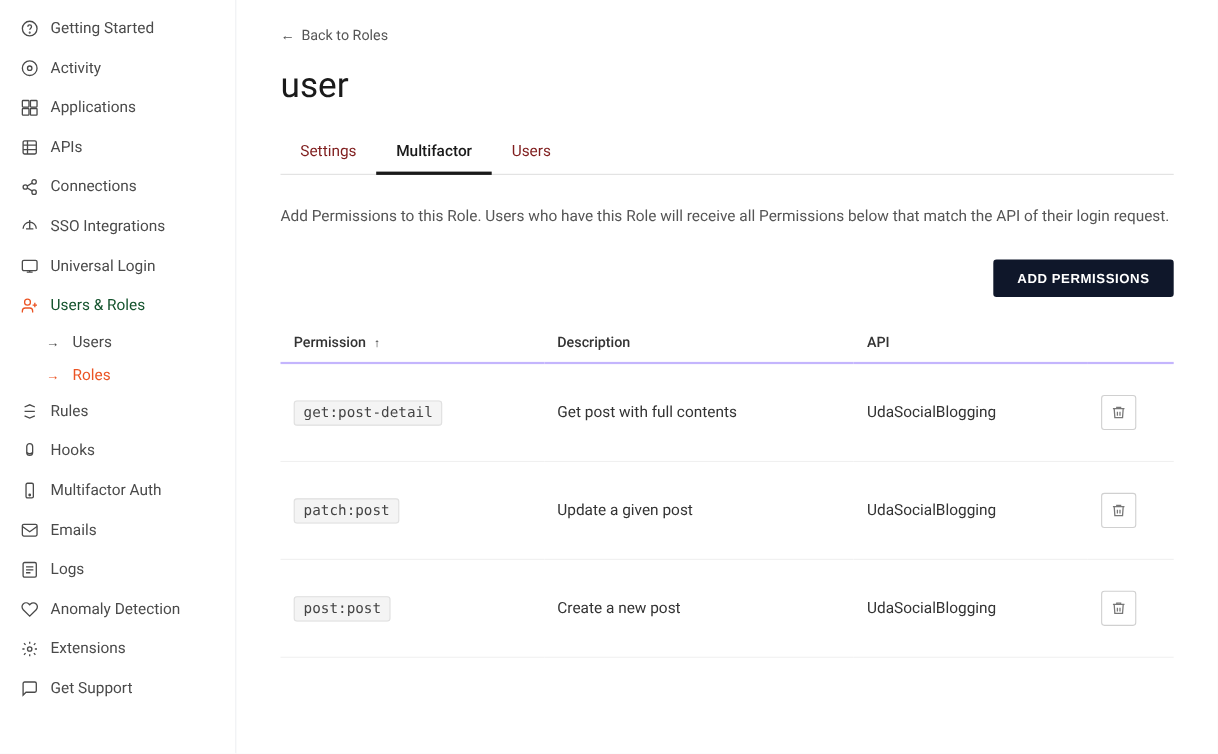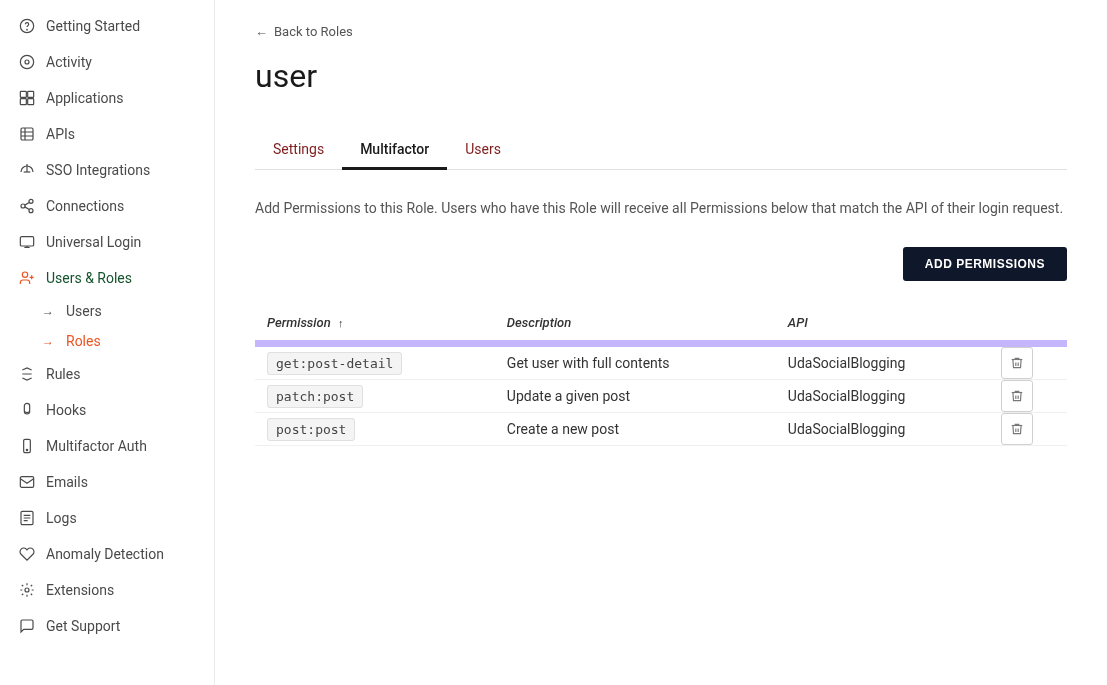--- a/index.html
+++ b/index.html
@@ -71,21 +71,21 @@
       gap: 6px;
       font-size: 13px;
       color: #555;
       cursor: pointer;
       margin-bottom: 18px;
     }
     .page-title {
       font-size: 32px;
       font-weight: 400;
       color: #1a1a1a;
-      margin-bottom: 36px;
+      margin-bottom: 24px;
     }
 
     
     .tabs {
       display: flex;
       border-bottom: 1px solid #e0e0e0;
       margin-bottom: 28px;
     }
     .tab {
       padding: 10px 18px;
@@ -128,42 +128,41 @@
       margin-bottom: 24px;
       text-transform: uppercase;
     }
 
     
     .perm-table {
       width: 100%;
       border-collapse: collapse;
     }
     .perm-table thead tr {
-      border-bottom: 7px solid #c4b5fd;
-      font-style: italic;
+      border-bottom: 2px solid #c4b5fd;
     }
     .perm-table th {
       text-align: left;
       padding: 10px 12px;
       font-size: 13px;
       font-weight: 500;
       color: #333;
     }
     .perm-table th.sortable {
       cursor: pointer;
     }
     .perm-table th .sort-arrow {
       margin-left: 4px;
       font-size: 11px;
     }
     .perm-table tbody tr {
       border-bottom: 1px solid #f0f0f0;
     }
     .perm-table td {
-      padding: 0 12px;
+      padding: 28px 12px;
       font-size: 14px;
       color: #333;
       vertical-align: middle;
     }
     .perm-code {
       background: #f4f4f4;
       border: 1px solid #e0e0e0;
       border-radius: 3px;
       padding: 3px 8px;
       font-family: monospace;
@@ -226,37 +225,37 @@
       <svg viewBox="0 0 24 24" fill="none" stroke="currentColor" stroke-width="1.8">
           <rect x="3" y="3" width="18" height="18" rx="2"></rect>
           <path d="M3 9h18M3 15h18M9 3v18"></path>
         </svg>
     </span>
     <span>APIs</span>
   </div>
   <div class="sidebar-item">
     <span class="icon">
       <svg viewBox="0 0 24 24" fill="none" stroke="currentColor" stroke-width="1.8">
-          <path d="M3 15a9 9 0 1 1 18 0"></path>
-          <path d="M7 15h10"></path>
-          <path d="M12 3v12"></path>
-        </svg>
-    </span>
-    <span>SSO Integrations</span>
-  </div>
-  <div class="sidebar-item">
-    <span class="icon">
-      <svg viewBox="0 0 24 24" fill="none" stroke="currentColor" stroke-width="1.8">
           <circle cx="18" cy="5" r="3"></circle>
           <circle cx="6" cy="12" r="3"></circle>
           <circle cx="18" cy="19" r="3"></circle>
           <path d="M8.7 10.7l6.6-4M8.7 13.3l6.6 4"></path>
         </svg>
     </span>
     <span>Connections</span>
+  </div>
+  <div class="sidebar-item">
+    <span class="icon">
+      <svg viewBox="0 0 24 24" fill="none" stroke="currentColor" stroke-width="1.8">
+          <path d="M3 15a9 9 0 1 1 18 0"></path>
+          <path d="M7 15h10"></path>
+          <path d="M12 3v12"></path>
+        </svg>
+    </span>
+    <span>SSO Integrations</span>
   </div>
   <div class="sidebar-item">
     <span class="icon">
       <svg viewBox="0 0 24 24" fill="none" stroke="currentColor" stroke-width="1.8">
           <rect x="2" y="4" width="20" height="14" rx="2"></rect>
           <path d="M8 20h8M12 18v2"></path>
         </svg>
     </span>
     <span>Universal Login</span>
   </div>
@@ -387,21 +386,21 @@
           </th>
           <th>
             <span>API</span>
           </th>
           <th></th>
         </tr>
       </thead>
       <tbody id="permissions-tbody">
       <tr>
             <td><span class="perm-code">get:post-detail</span></td>
-            <td>Get user with full contents</td>
+            <td>Get post with full contents</td>
             <td>UdaSocialBlogging</td>
             <td>
               <button class="delete-btn">
                 <svg width="14" height="14" viewBox="0 0 24 24" fill="none" stroke="currentColor" stroke-width="2">
                   <polyline points="3 6 5 6 21 6"></polyline>
                   <path d="M19 6l-1 14H6L5 6"></path>
                   <path d="M10 11v6M14 11v6"></path>
                   <path d="M9 6V4h6v2"></path>
                 </svg>
               </button>

